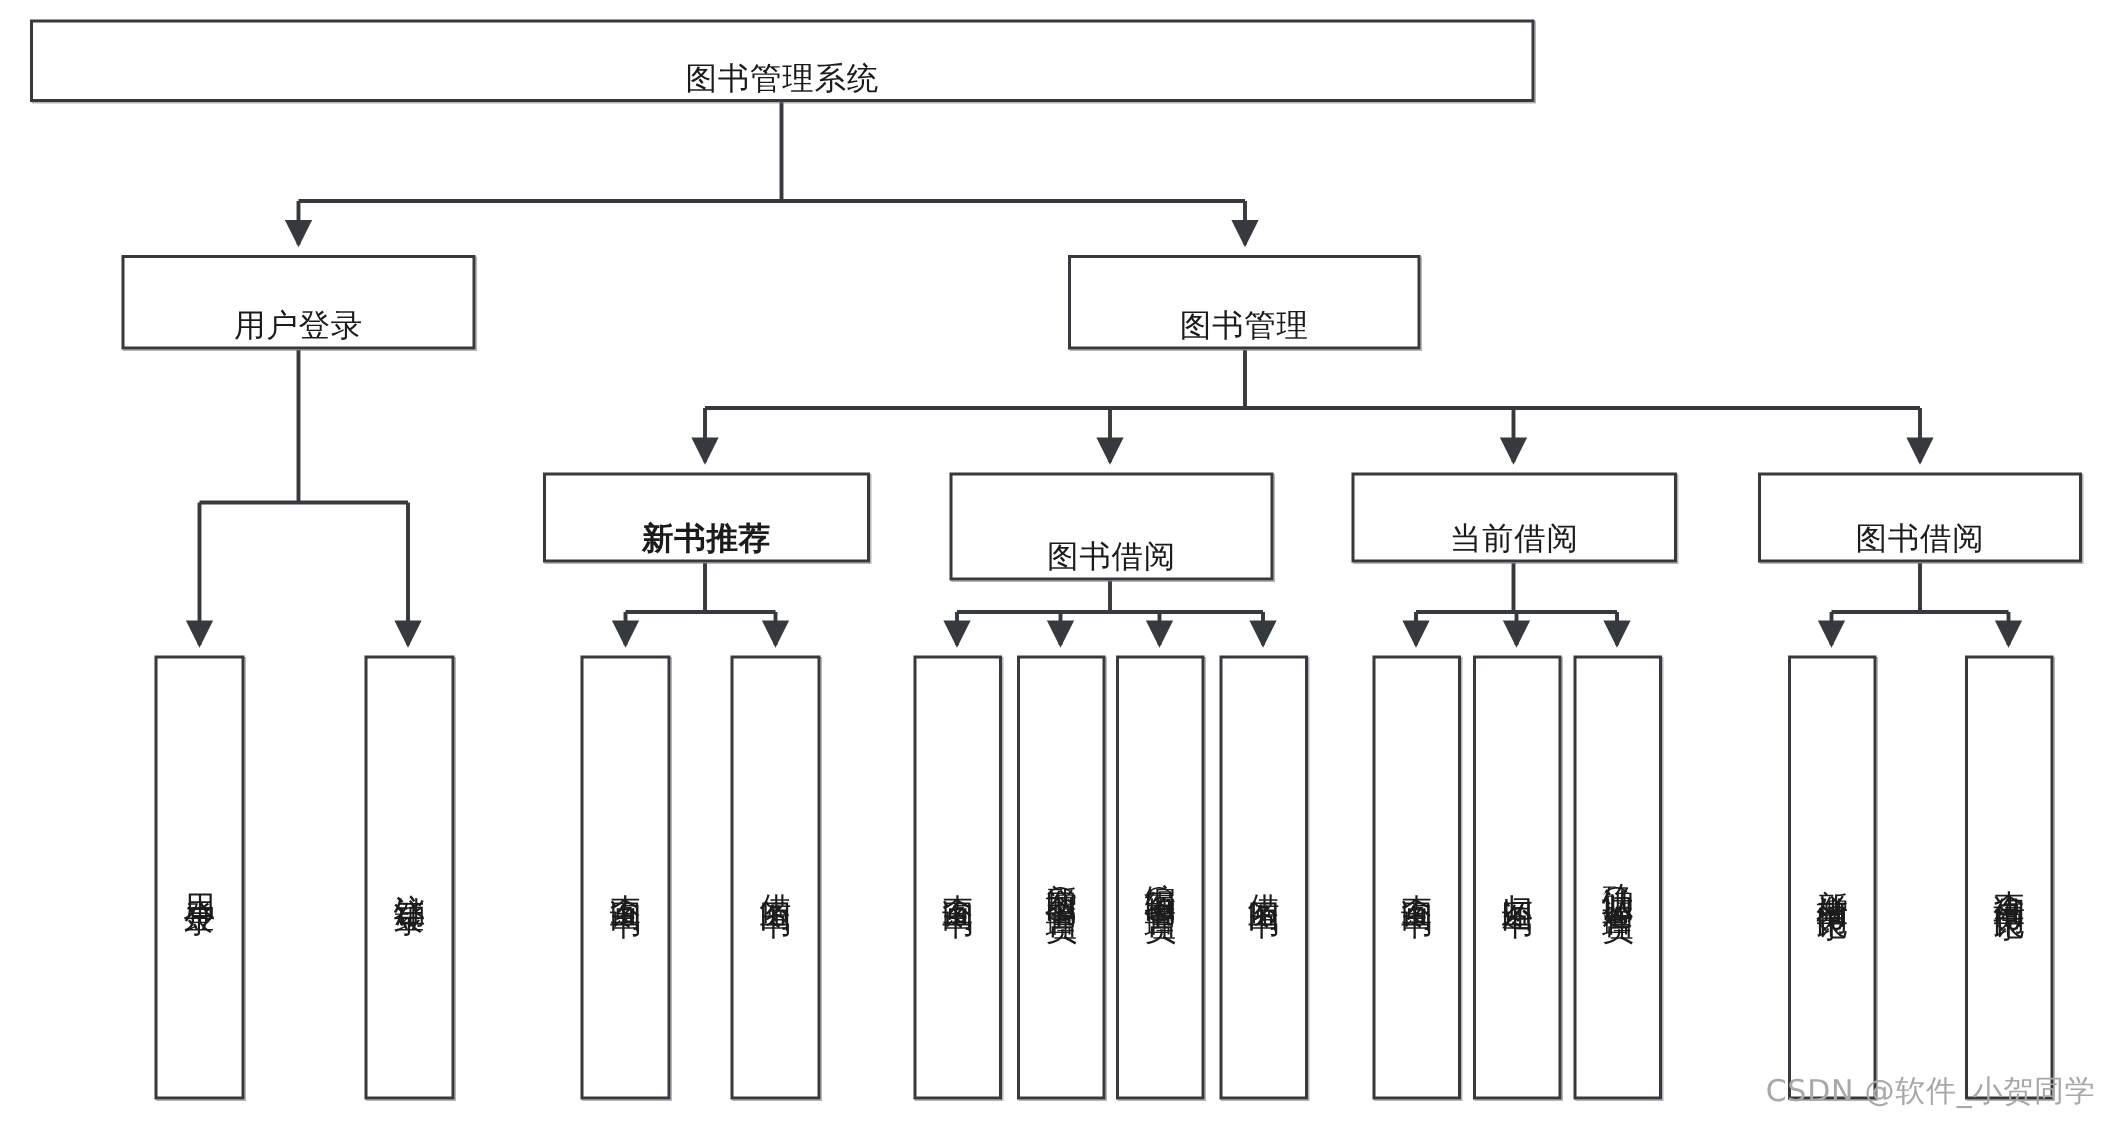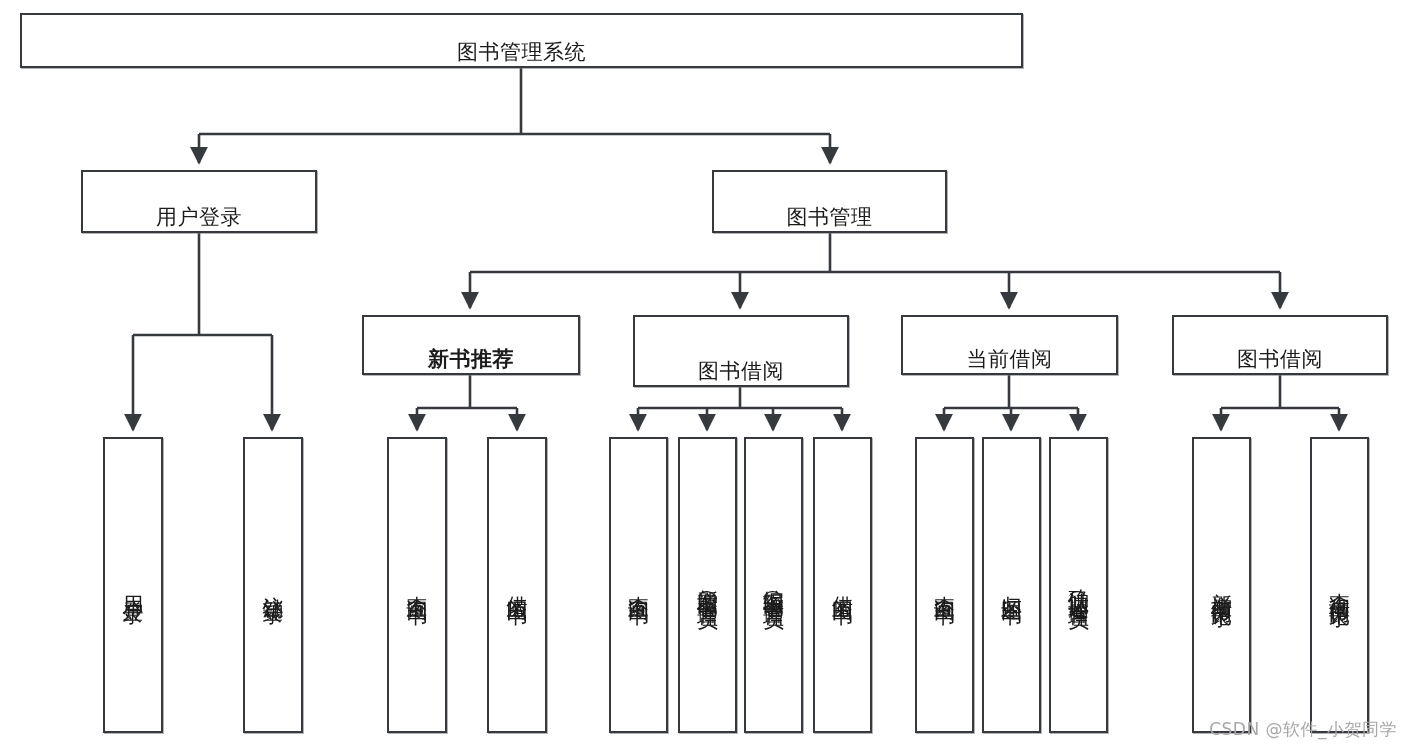--- a/index.html
+++ b/index.html
@@ -55,21 +55,21 @@
     text-orientation: upright;
     font-size: 21px;
     letter-spacing: 3px;
     line-height: 1.05;
     max-height: 280px;
   }
   .watermark {
     position: absolute;
     right: 8px;
     bottom: 6px;
-    font-size: 17px;
+    font-size: 20px;
     color: #a8a8a8;
     letter-spacing: 0.5px;
     white-space: nowrap;
   }
 </style>
 </head>
 <body>
 
 <div id="canvas">
 

